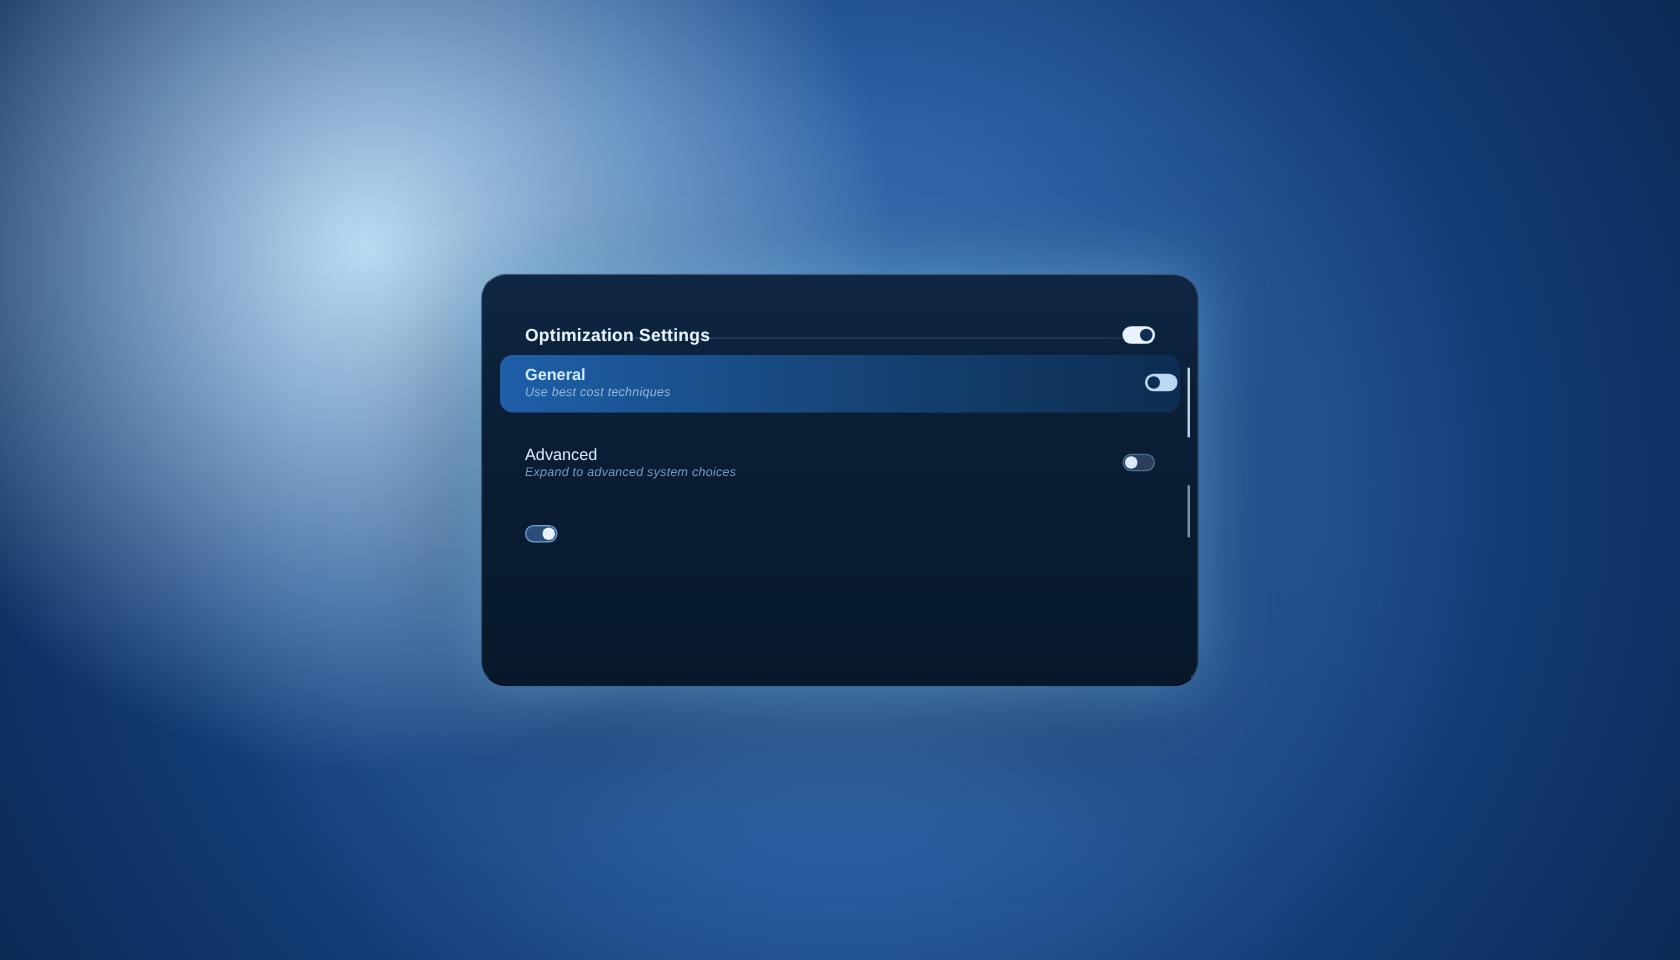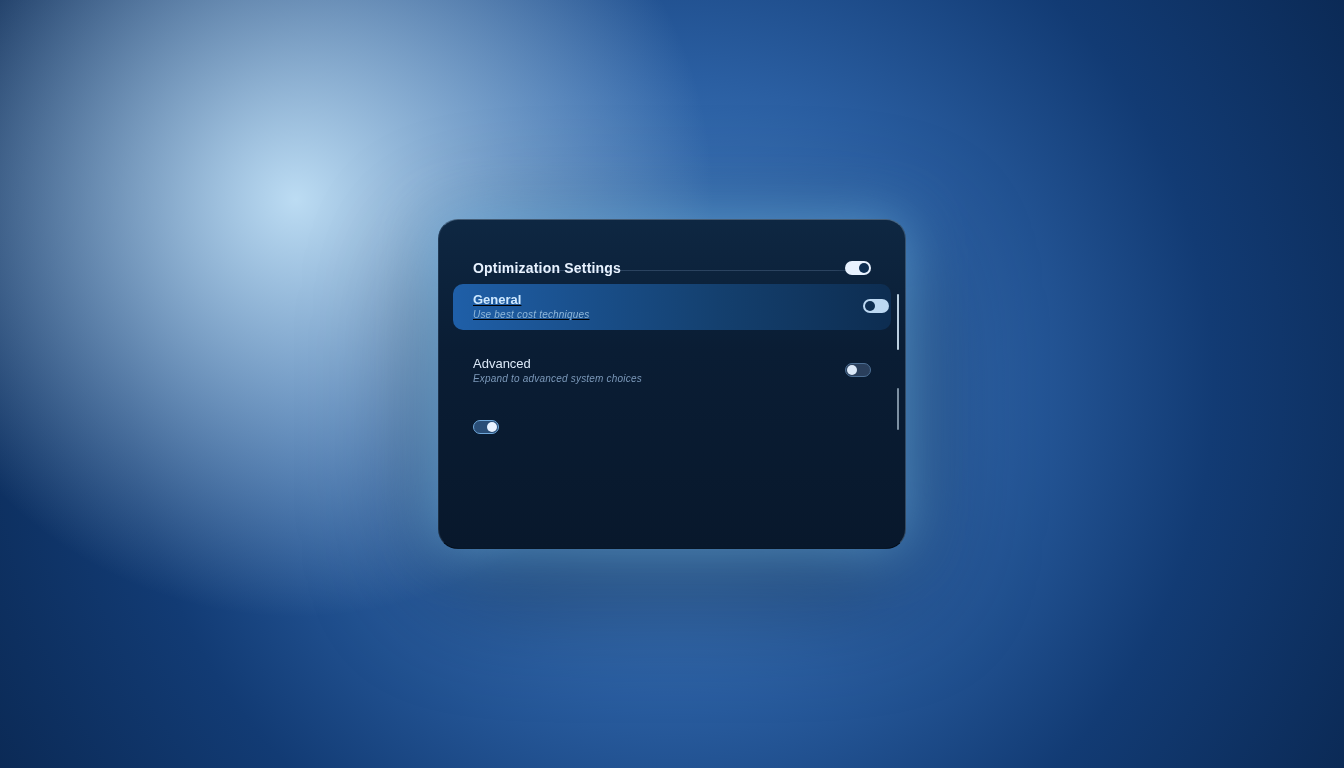--- a/index.html
+++ b/index.html
@@ -19,21 +19,21 @@
     justify-content:center;
   }
 
   .panel-glow{
     position:relative;
     filter:drop-shadow(0 0 28px rgba(120,200,255,0.55))
            drop-shadow(0 30px 60px rgba(0,0,0,0.45));
   }
 
   .panel{
-    width:468px;
+    width:574px;
     height:330px;
     background:linear-gradient(180deg,#0e2742 0%,#0a1d34 40%,#08182c 100%);
     border-radius:20px;
     position:relative;
     box-sizing:border-box;
     padding:18px 0 0 0;
     border-top:1px solid rgba(180,220,255,0.35);
     border-left:1px solid rgba(180,220,255,0.12);
     border-right:1px solid rgba(180,220,255,0.25);
     border-bottom:1px solid rgba(0,0,0,0.4);
@@ -110,21 +110,20 @@
     font-size:10px;
     font-style:italic;
     letter-spacing:0.2px;
   }
 
   .row.selected{
     margin:0 14px;
     padding:8px 2px 10px 20px;
     background:linear-gradient(90deg,#1f5fa8 0%,#14406f 60%,#0d2d51 100%);
     border-radius:10px;
-    text-decoration:underline;
   }
   .row.selected .label{
     color:#cfe9ff;
     font-weight:600;
   }
   .row.selected .desc{
     color:#8fb7d9;
   }
 
   

